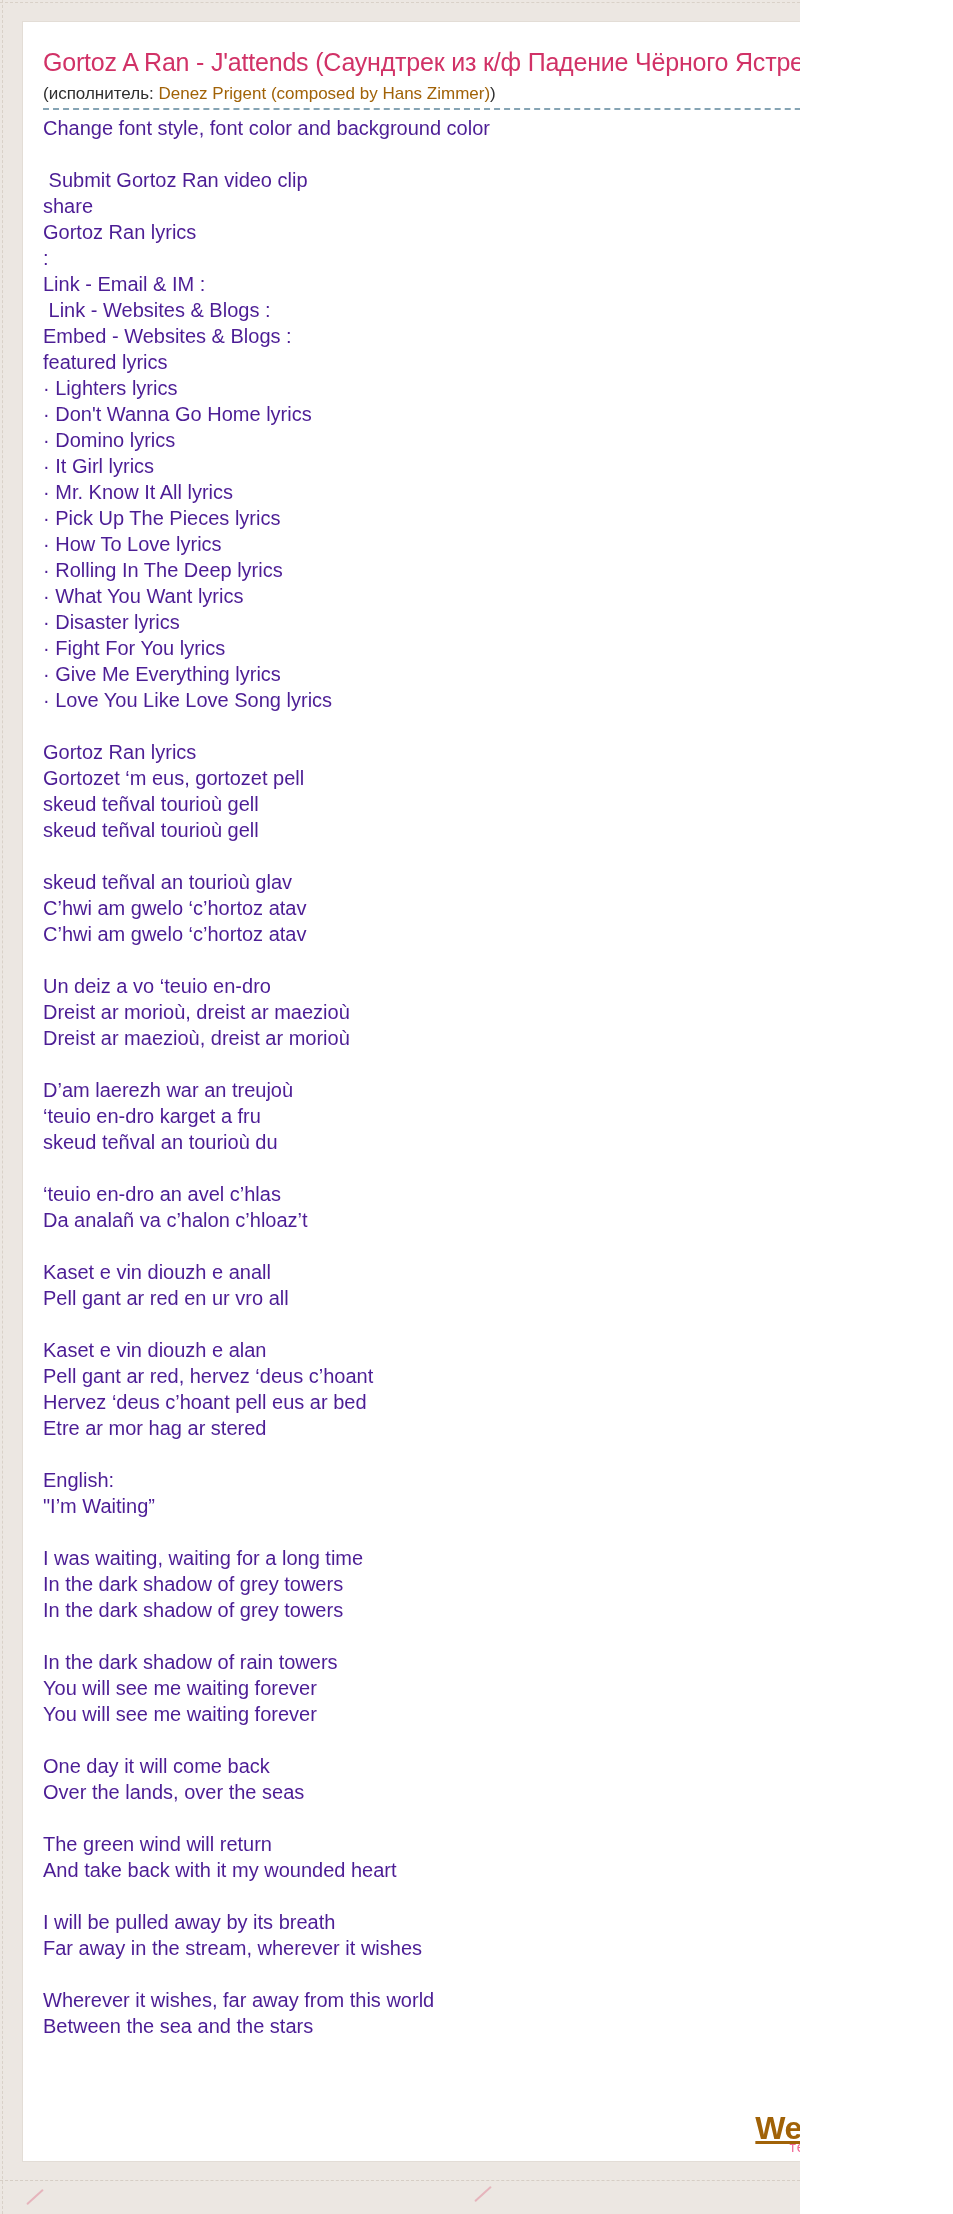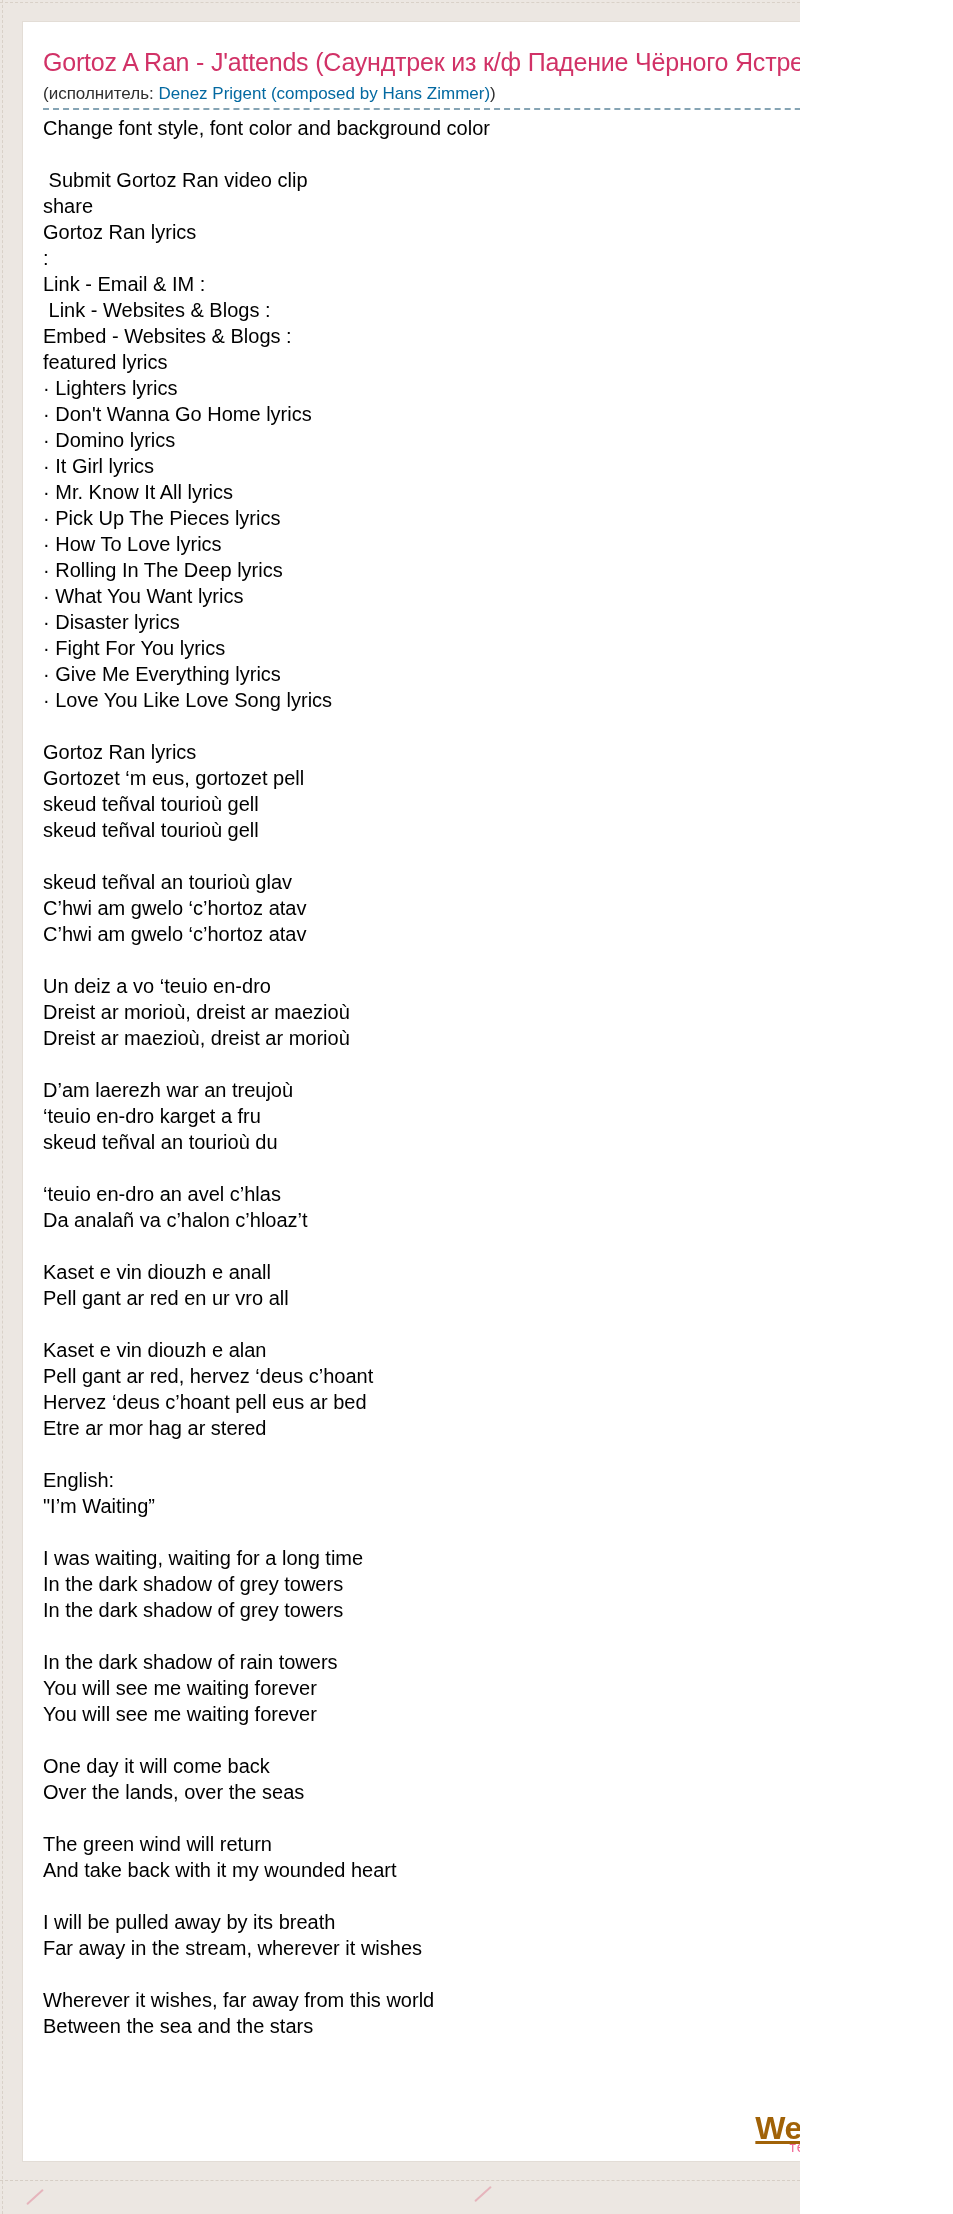--- a/index.html
+++ b/index.html
@@ -45,32 +45,32 @@
     letter-spacing: -0.2px;
     color: #d13267;
     white-space: nowrap;
   }
   .artist-line {
     font-size: 17px;
     line-height: 20px;
     color: #2f2f2f;
     white-space: pre;
   }
-  .artist-link { color: #0369a1; text-decoration: none; cursor: pointer; }
+  .artist-link { color: #a16207; text-decoration: none; cursor: pointer; }
   .dotted-separator {
     margin-top: 4px;
     border-top: 2px dashed #86a4b4;
     width: 868px;
     height: 0;
   }
   .lyrics {
     margin-top: 5px;
     font-size: 20px;
     line-height: 26px;
-    color: #000000;
+    color: #4c1d95;
   }
   .lyrics .line { height: 26px; white-space: pre; overflow: visible; }
 
   .webkind-logo {
     position: absolute;
     right: 6px; bottom: 3px;
     text-align: right;
     text-decoration: none;
     cursor: pointer;
     line-height: 1;

